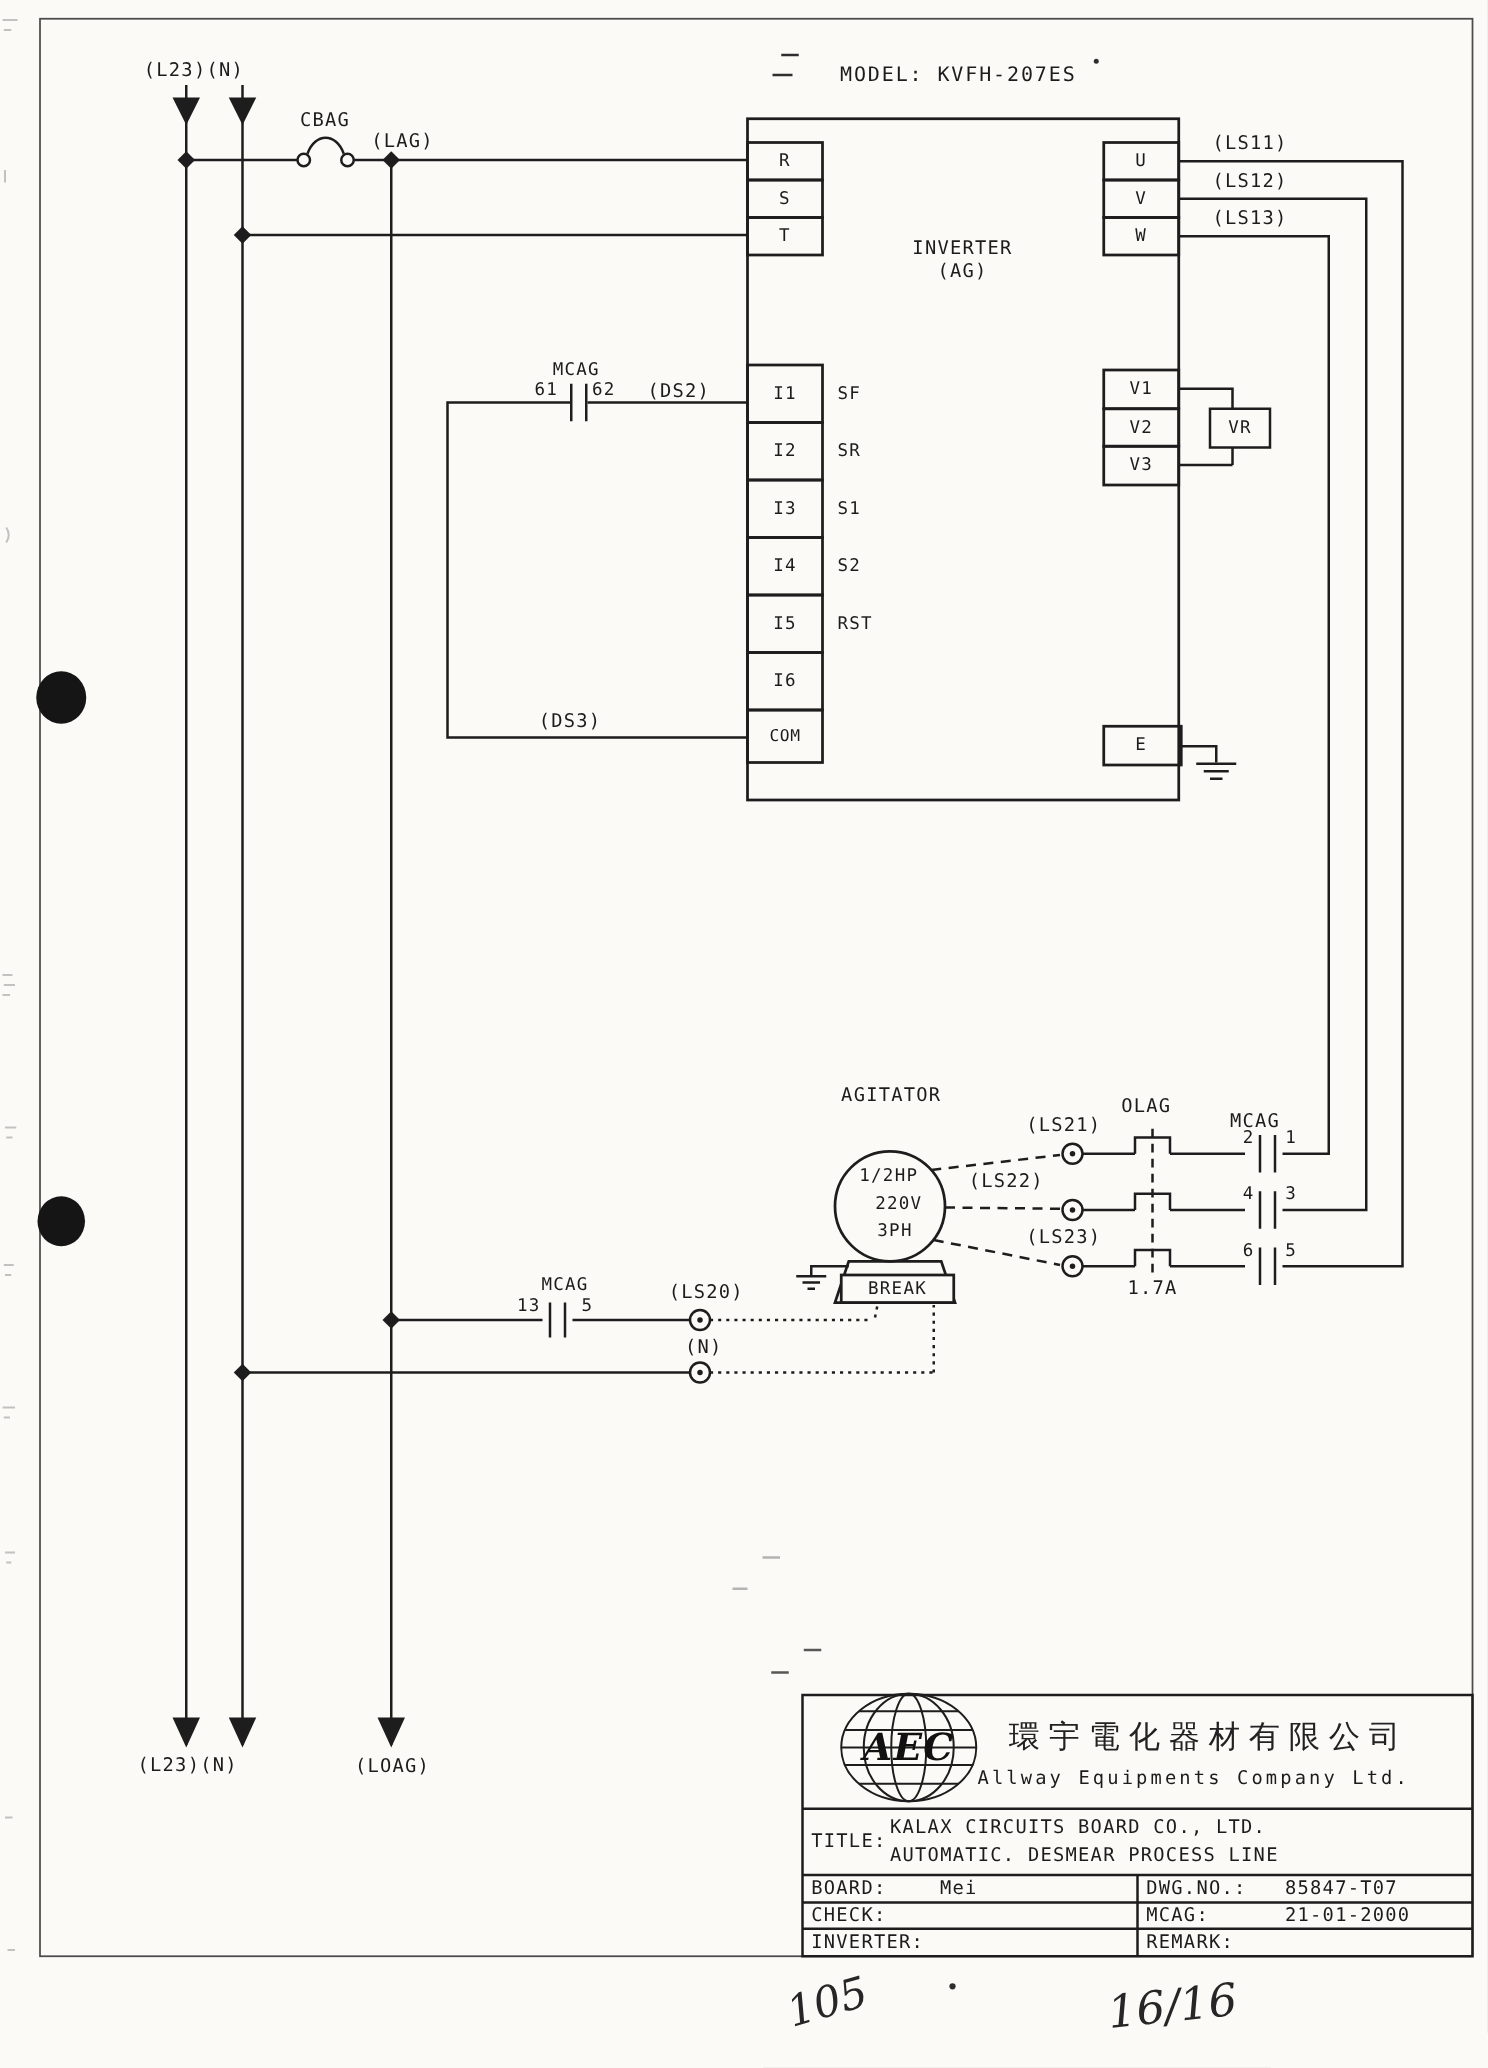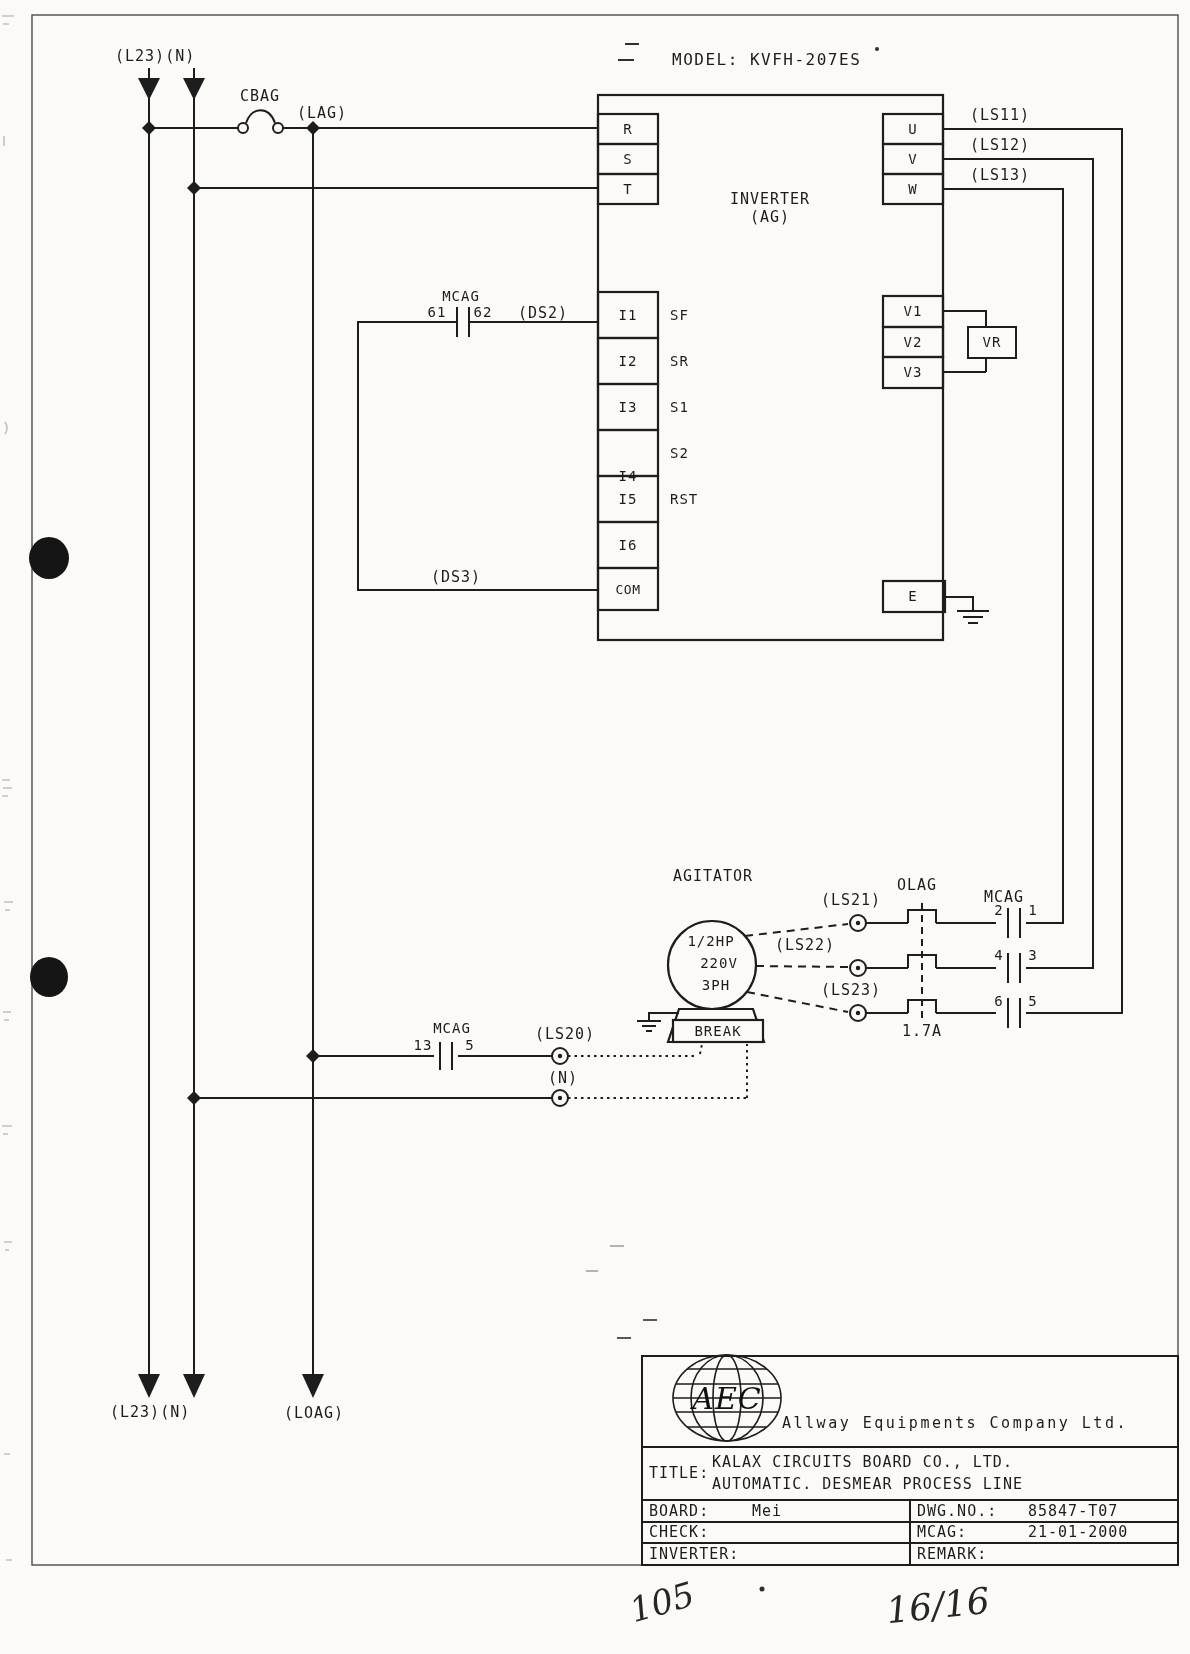--- a/index.html
+++ b/index.html
@@ -8,21 +8,21 @@
   svg.linework{position:absolute;left:0;top:0;}
   .lbl{position:absolute;color:#1c1c1c;white-space:pre;line-height:1;}
   .c{transform:translate(-50%,-50%);}
   .ly{transform:translateY(-50%);}
   .s13{font-size:13px;letter-spacing:.5px;}
   .s14{font-size:14px;letter-spacing:1px;}
   .s15{font-size:15px;letter-spacing:1px;}
   .s16{font-size:16px;letter-spacing:1.5px;}
   .wide{letter-spacing:2.5px;}
   .cn{font-size:25px;letter-spacing:7px;font-family:"DejaVu Sans","Liberation Sans",sans-serif;color:#222;}
-  .logo{font-family:"DejaVu Serif","Liberation Serif",serif;font-weight:normal;font-style:italic;
+  .logo{font-family:"DejaVu Serif","Liberation Serif",serif;font-weight:bold;font-style:italic;
         font-size:30px;color:#111;letter-spacing:1px;}
   .hw{font-family:"DejaVu Serif","Liberation Serif",serif;font-style:italic;color:#262626;}
   .hw1{font-size:34px;transform:translate(-50%,-50%) rotate(-16deg);}
   .hw2{font-size:36px;transform:translate(-50%,-50%) rotate(-6deg);}
 </style>
 </head>
 <body>
 
 <div class="sheet">
 
@@ -200,21 +200,21 @@
   <div class="lbl c s14" style="left:913px;top:159px">V</div>
   <div class="lbl c s14" style="left:913px;top:189px">W</div>
 
   <div class="lbl c s15" style="left:1000px;top:115px">(LS11)</div>
   <div class="lbl c s15" style="left:1000px;top:145px">(LS12)</div>
   <div class="lbl c s15" style="left:1000px;top:175px">(LS13)</div>
 
   <div class="lbl c s14" style="left:628px;top:315px">I1</div>
   <div class="lbl c s14" style="left:628px;top:361px">I2</div>
   <div class="lbl c s14" style="left:628px;top:407px">I3</div>
-  <div class="lbl c s14" style="left:628px;top:476px">I4</div>
+  <div class="lbl c s14" style="left:628px;top:453px">I4</div>
   <div class="lbl c s14" style="left:628px;top:499px">I5</div>
   <div class="lbl c s14" style="left:628px;top:545px">I6</div>
   <div class="lbl c s13" style="left:628px;top:589px">COM</div>
 
   <div class="lbl ly s14" style="left:670px;top:315px">SF</div>
   <div class="lbl ly s14" style="left:670px;top:361px">SR</div>
   <div class="lbl ly s14" style="left:670px;top:407px">S1</div>
   <div class="lbl ly s14" style="left:670px;top:453px">S2</div>
   <div class="lbl ly s14" style="left:670px;top:499px">RST</div>
 
@@ -252,20 +252,21 @@
   <div class="lbl c s14" style="left:452px;top:1028px">MCAG</div>
   <div class="lbl c s14" style="left:423px;top:1045px">13</div>
   <div class="lbl c s14" style="left:470px;top:1045px">5</div>
   <div class="lbl c s15" style="left:565px;top:1034px">(LS20)</div>
   <div class="lbl c s15" style="left:563px;top:1078px">(N)</div>
 
   <div class="lbl ly s15" style="left:110px;top:1412px">(L23)(N)</div>
   <div class="lbl c s15" style="left:314px;top:1413px">(LOAG)</div>
 
   <div class="lbl c logo" style="left:727px;top:1399px">AEC</div>
+  <div class="lbl c cn" style="left:967px;top:1389px">環宇電化器材有限公司</div>
   <div class="lbl c s15 wide" style="left:955px;top:1423px">Allway Equipments Company Ltd.</div>
 
   <div class="lbl ly s15" style="left:649px;top:1473px">TITLE:</div>
   <div class="lbl ly s15" style="left:712px;top:1462px">KALAX CIRCUITS BOARD CO., LTD.</div>
   <div class="lbl ly s15" style="left:712px;top:1484px">AUTOMATIC. DESMEAR PROCESS LINE</div>
 
   <div class="lbl ly s15" style="left:649px;top:1511px">BOARD:</div>
   <div class="lbl ly s15" style="left:752px;top:1511px">Mei</div>
   <div class="lbl ly s15" style="left:917px;top:1511px">DWG.NO.:</div>
   <div class="lbl ly s15" style="left:1028px;top:1511px">85847-T07</div>

